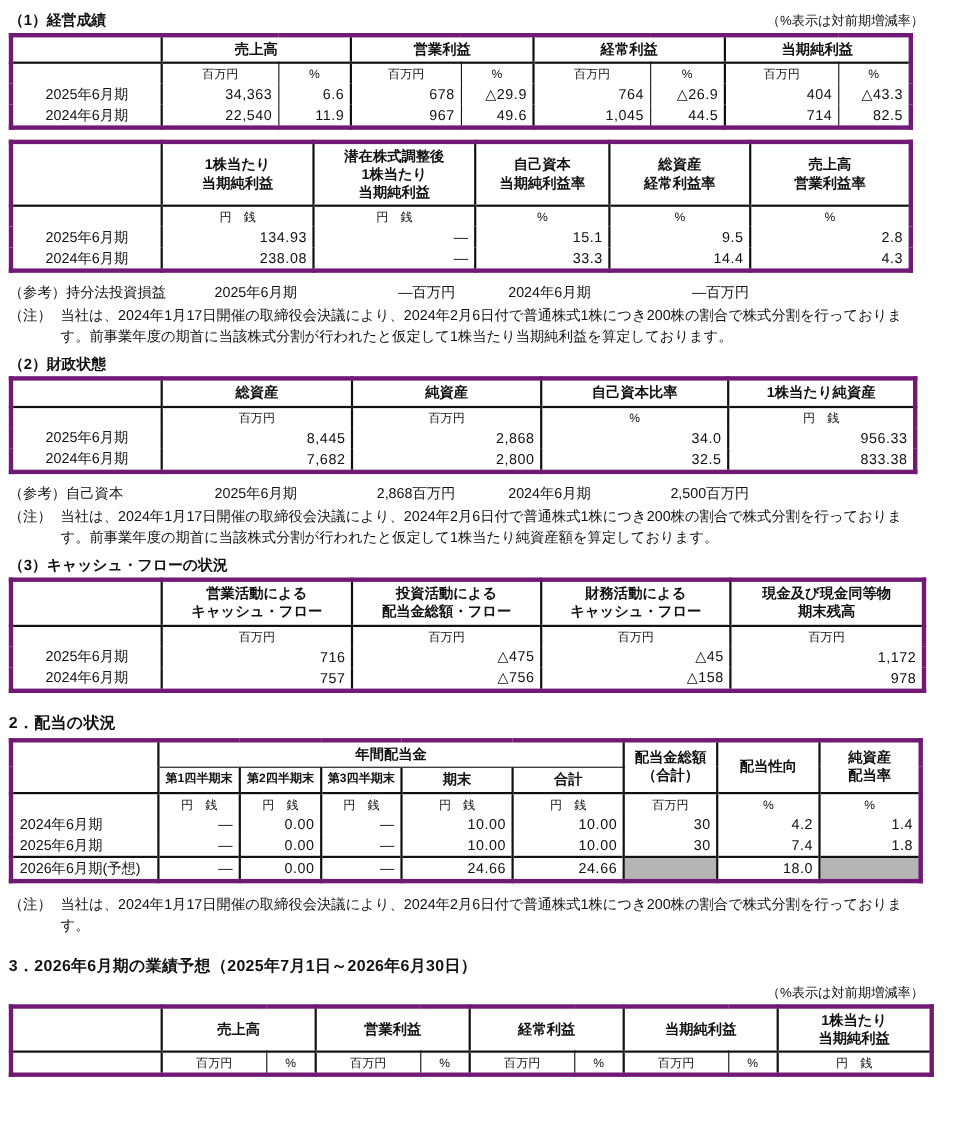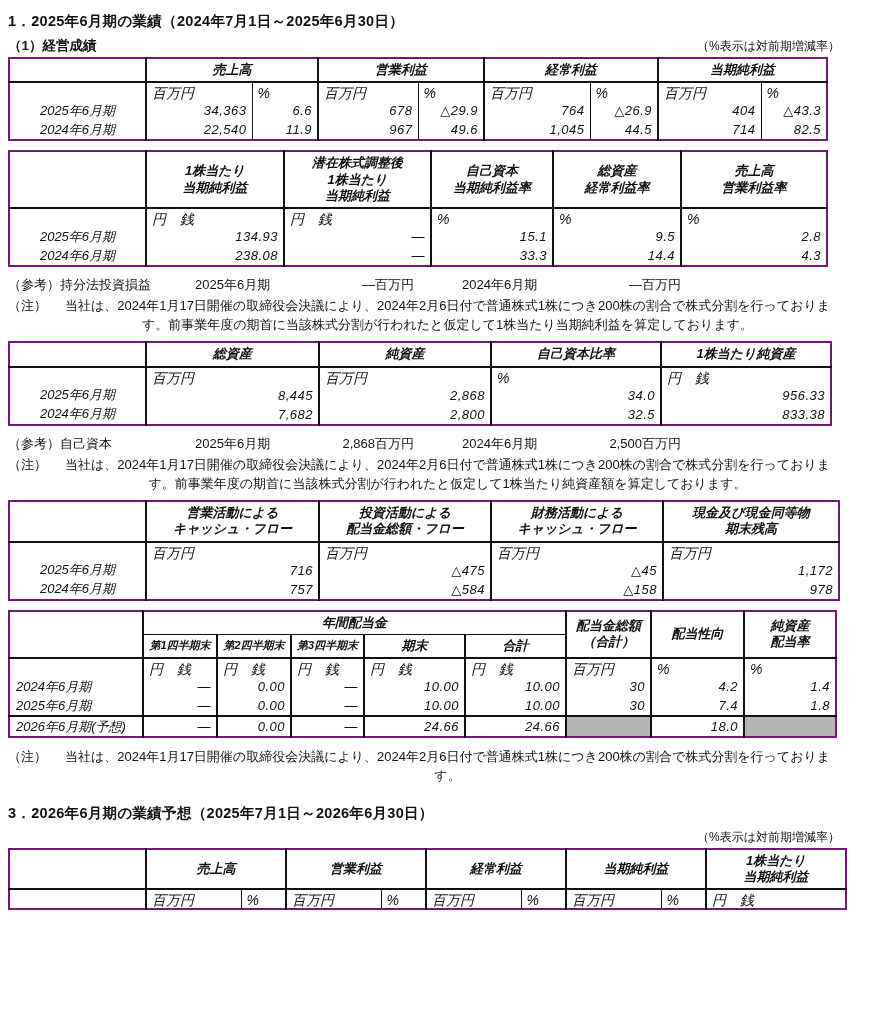--- a/index.html
+++ b/index.html
@@ -10,54 +10,53 @@
   }
   .doc { padding:4px 0 6px 8px; width:832px; }
   .topnote { text-align:right; font-size:12px; padding-right:0; }
   .sec-title { font-weight:bold; font-size:14.5px; margin:8px 0 4px 0; letter-spacing:0.3px; }
   .sec-title.space-top { margin-top:18px; }
   .sub-head { display:flex; justify-content:space-between; align-items:flex-end; margin:6px 0 2px 0; }
   .sub-title { font-weight:bold; font-size:13.5px; }
   .pct-note { font-size:12px; }
   .pct-note-line { text-align:right; font-size:12px; margin:6px 0 2px 0; }
 
-  table.fin { border-collapse:collapse; table-layout:fixed; border:2px solid #701a75; margin:2px 0 9px 0;font-style:italic; }
+  table.fin { border-collapse:collapse; table-layout:fixed; border:4px solid #701a75; margin:2px 0 9px 0; }
   table.fin td { font-size:13px; padding:0 5px; overflow:hidden; vertical-align:middle; }
   .fin tr.hdr td {
     border-bottom:2px solid #111; text-align:center; font-weight:bold;
     white-space:pre-line; line-height:1.25; padding:3px 2px;
   }
   .fin td.gl { border-left:2px solid #111; }
   .fin td.sl { border-left:1px solid #111; }
   .fin td.num { text-align:right; letter-spacing:0.5px; height:19px; }
   .fin td.lbl { text-align:center; white-space:nowrap; }
   .fin td.lbl-left { text-align:left; padding-left:6px; white-space:nowrap; }
-  .fin tr.unit td { font-size:14px; text-align:left; padding-top:3px; height:15px; line-height:13px;margin-left:36px; }
+  .fin tr.unit td { font-size:11px; text-align:center; padding-top:3px; height:15px; line-height:13px;margin-left:36px; }
   .fin tr.sep td { border-top:2px solid #111; }
   .fin td.q { font-size:11px; padding:3px 0; }
   .fin td.gray { background:#b5b5b5; }
   .fin tr.h1 td.annual { border-bottom:1px solid #111; }
 
   .refline { display:flex; font-size:13px; margin:3px 0 2px 0; align-items:baseline; }
   .refline .rl { width:187px; flex:none; }
   .refline .rp { width:97px; flex:none; }
   .refline .rv { width:122px; flex:none; text-align:right; }
   .refline .gap { width:48px; flex:none; }
 
   .note { display:flex; font-size:13px; margin:2px 0 7px 0; line-height:1.48; }
   .note .nl { width:47px; flex:none; }
-  .note .nb { flex:1;text-align:center; }
+  .note .nb { flex:1; }
 </style>
 </head>
 <body>
 
 <div class="doc">
 
 
-  <div class="sec-title">1．2025年6月期の業績（2024年7月1日～2025年6月30日）</div>
 
   <div class="sub-head">
     <span class="sub-title">（1）経営成績</span>
     <span class="pct-note">（%表示は対前期増減率）</span>
   </div>
 
   <table class="fin" style="width:818px">
     <colgroup>
       <col style="width:137px">
         <col style="width:106px">
@@ -171,20 +170,23 @@
     <span class="gap"></span>
     <span class="rp">2024年6月期</span>
     <span class="rv">―百万円</span>
   </div>
 
   <div class="note">
     <span class="nl">（注）</span>
     <span class="nb">当社は、2024年1月17日開催の取締役会決議により、2024年2月6日付で普通株式1株につき200株の割合で株式分割を行っております。前事業年度の期首に当該株式分割が行われたと仮定して1株当たり当期純利益を算定しております。</span>
   </div>
 
+  <div class="sub-head">
+    <span class="sub-title">（2）財政状態</span>
+  </div>
 
   <table class="fin" style="width:822px">
     <colgroup>
       <col style="width:137px">
         <col style="width:173px">
         <col style="width:172px">
       <col style="width:170px">
         <col style="width:170px">
     </colgroup>
     <tbody>
@@ -226,20 +228,23 @@
     <span class="gap"></span>
     <span class="rp">2024年6月期</span>
     <span class="rv">2,500百万円</span>
   </div>
 
   <div class="note">
     <span class="nl">（注）</span>
     <span class="nb">当社は、2024年1月17日開催の取締役会決議により、2024年2月6日付で普通株式1株につき200株の割合で株式分割を行っております。前事業年度の期首に当該株式分割が行われたと仮定して1株当たり純資産額を算定しております。</span>
   </div>
 
+  <div class="sub-head">
+    <span class="sub-title">（3）キャッシュ・フローの状況</span>
+  </div>
 
   <table class="fin" style="width:830px">
     <colgroup>
       <col style="width:137px">
         <col style="width:173px">
         <col style="width:172px">
       <col style="width:172px">
         <col style="width:176px">
     </colgroup>
     <tbody>
@@ -264,27 +269,28 @@
     <tr>
       <td class="lbl">2025年6月期</td>
       <td class="num gl">716</td>
       <td class="num gl">△475</td>
       <td class="num gl">△45</td>
       <td class="num gl">1,172</td>
     </tr>
     <tr>
       <td class="lbl">2024年6月期</td>
       <td class="num gl">757</td>
-      <td class="num gl">△584</td>
+      <td class="num gl">△756</td>
       <td class="num gl">△158</td>
       <td class="num gl">978</td>
     </tr>
   </tbody>
     </table>
 
+  <div class="sec-title space-top">2．配当の状況</div>
 
   <table class="fin" style="width:827px">
     <colgroup>
       <col style="width:134px">
         <col style="width:74px">
         <col style="width:74px">
         <col style="width:73px">
       <col style="width:101px">
         <col style="width:101px">
         <col style="width:85px">

